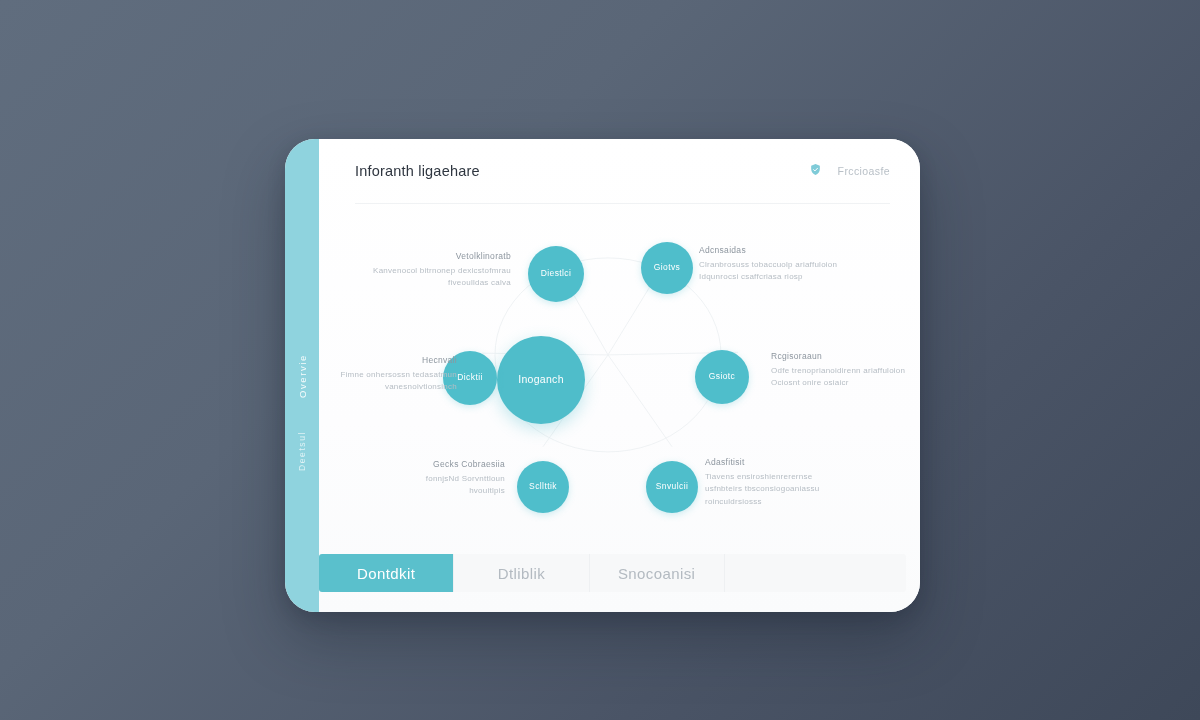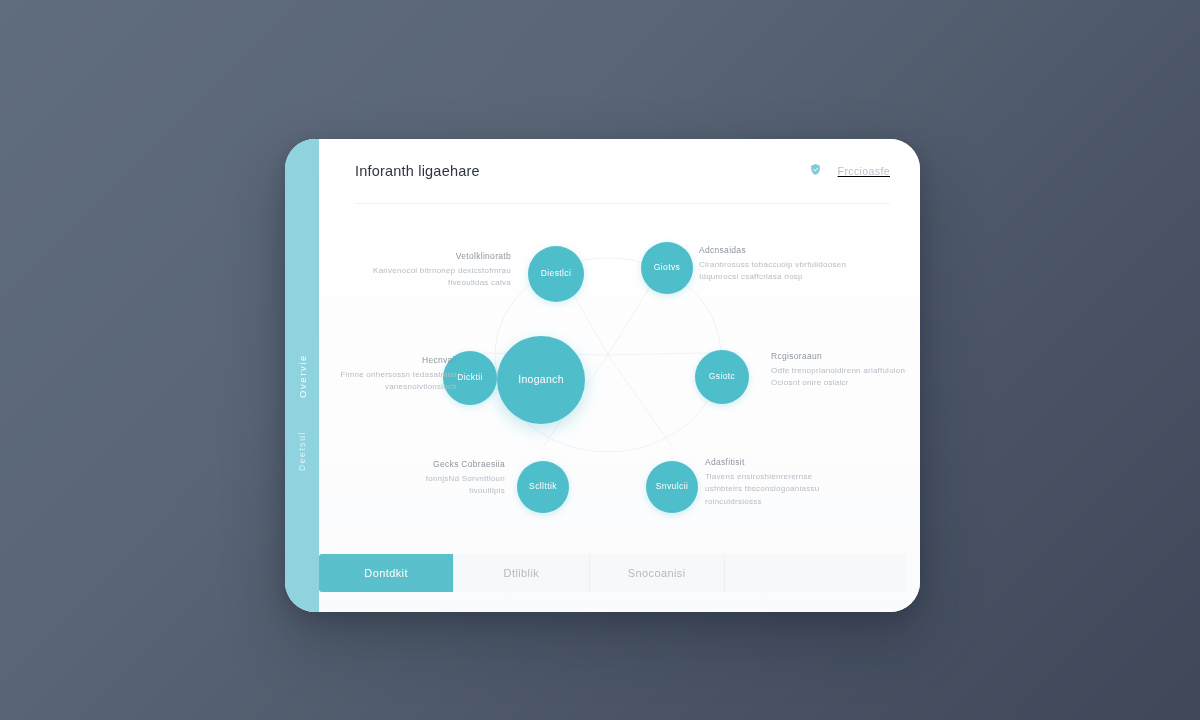--- a/index.html
+++ b/index.html
@@ -76,21 +76,20 @@
   .page-title {
     font-size: 14.5px;
     color: #2f3640;
     letter-spacing: 0.2px;
     filter: blur(0.55px);
   }
   .badge {
     display: flex;
     align-items: center;
     gap: 16px;
-    text-decoration: underline;
   }
   .badge-icon { display: block; }
   .badge-text {
     font-size: 10.5px;
     color: #b9c0c7;
     letter-spacing: 0.4px;
     filter: blur(0.6px);
   }
   .header-rule {
     position: absolute;
@@ -171,21 +170,21 @@
     background: #f7f8f9;
     margin: 0 14px 20px 0;
     border-radius: 3px;
     overflow: hidden;
   }
   .tab {
     display: flex;
     align-items: center;
     justify-content: center;
     gap: 7px;
-    font-size: 11px;
+    font-size: 15px;
     color: #b3bac1;
     letter-spacing: 0.4px;
     padding: 0 0;
     box-sizing: border-box;
     border-right: 1px solid #eef0f2;
     text-align: center;
   }
   .tab span.t-label { filter: blur(0.6px); }
   .tab:last-child { border-right: none; }
   .tab.active {
@@ -271,21 +270,21 @@
       </div>
 
       <div class="label left" style="left:-12px; top:152px;">
         <div class="label-title">Hecnvali</div>
         <div class="label-line">Fimne onhersossn tedasatmun</div>
         <div class="label-line">vanesnoivtionsinch</div>
       </div>
 
       <div class="label right" style="left:380px; top:42px;">
         <div class="label-title">Adcnsaidas</div>
-        <div class="label-line">Clranbrosuss tobaccuolp vbrfulidoosen</div>
+        <div class="label-line">Clranbrosuss tobaccuolp ariaffuloion</div>
         <div class="label-line">Idqunrocsi csaffcriasa riosp</div>
       </div>
 
       <div class="label right" style="left:452px; top:148px;">
         <div class="label-title">Rcgisoraaun</div>
         <div class="label-line">Odfe trenoprianoidirenn ariaffuloion</div>
         <div class="label-line">Ociosnt onire osiaicr</div>
       </div>
 
       <div class="label right" style="left:386px; top:254px;">

